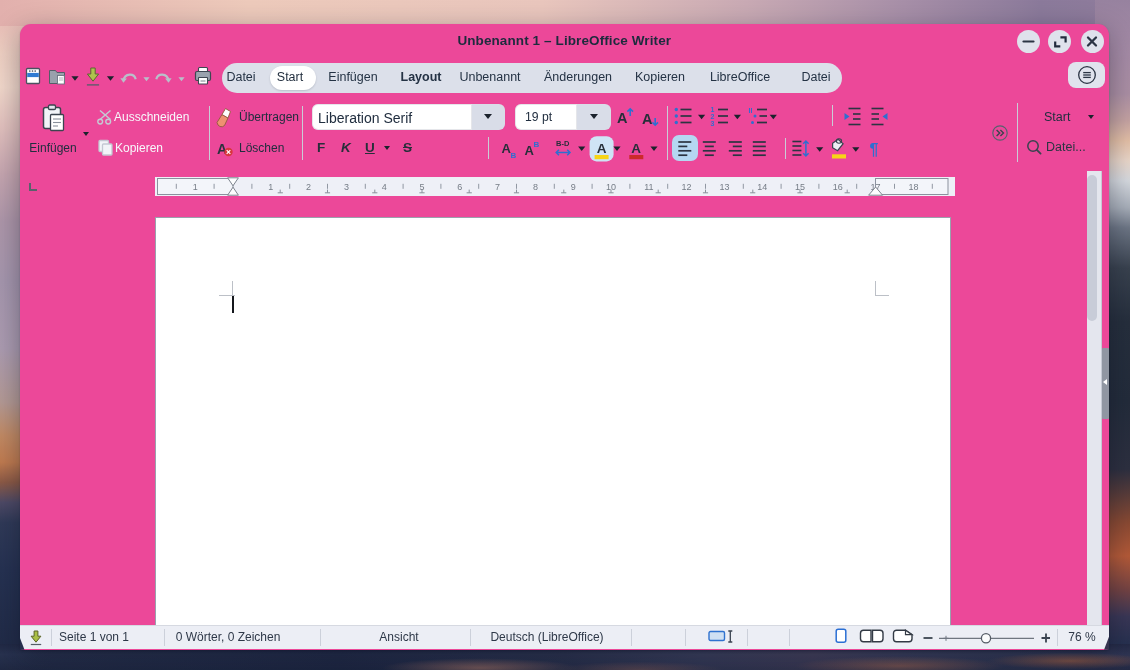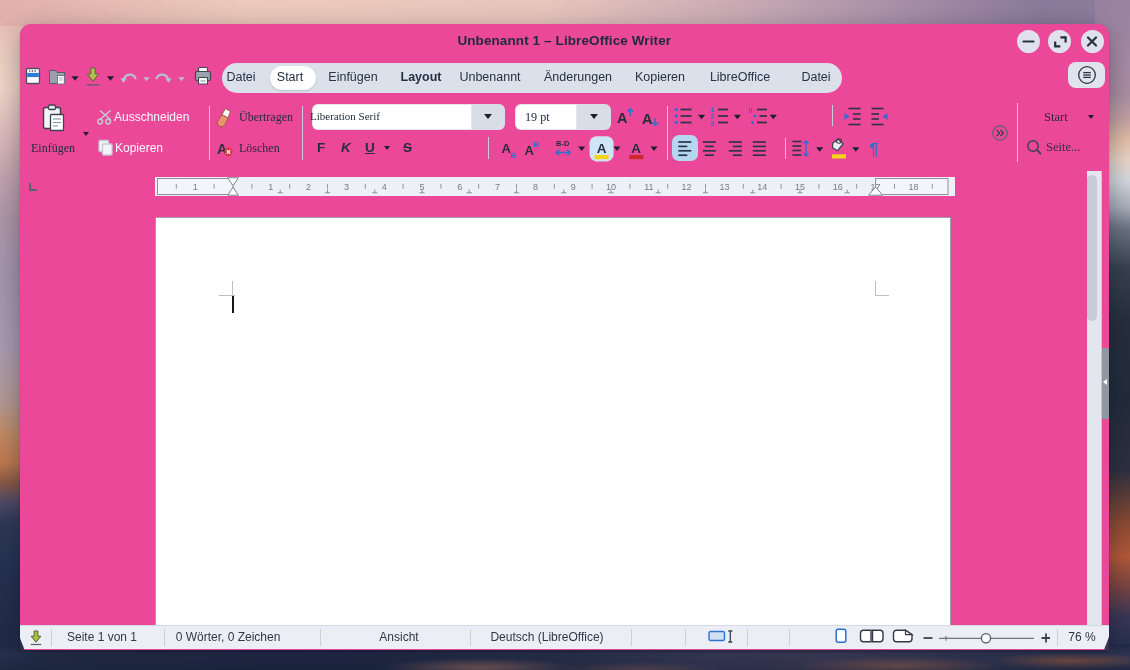--- a/index.html
+++ b/index.html
@@ -36,21 +36,21 @@
   
   #title { position:absolute; left:0; top:9px; width:100%; text-align:center;
     font-size:13.5px; font-weight:bold; color:#1d2b3d; letter-spacing:.1px; }
   .wbtn { position:absolute; top:6px; width:23px; height:23px; border-radius:50%; background:#dfe2ec; }
   
   #tabbar { position:absolute; left:202px; top:39.5px; width:620px; height:30px; border-radius:15px; background:#dce0ea; }
   #tabactive { position:absolute; left:249.5px; top:42.5px; width:46px; height:24px; border-radius:12px; background:#ffffff; box-shadow:0 1px 2px rgba(30,40,60,.18); }
   .tab { position:absolute; top:46.5px; width:90px; text-align:center; font-size:12.5px; color:#243244; }
   #burger { position:absolute; left:1048px; top:38.5px; width:37px; height:26px; border-radius:8px; background:#e0e3ed; }
   
-  .tl { position:absolute; font-size:12px; color:#212e3f; white-space:nowrap;font-family:Liberation Serif, serif; }
+  .tl { position:absolute; font-size:12px; color:#212e3f; white-space:nowrap; }
   .tld { position:absolute; font-size:12px; color:#f7f9fc; white-space:nowrap; }
   .vs { position:absolute; width:1px; background:#c9cdd7; }
   .dd { position:absolute; width:0; height:0; border-left:3.6px solid transparent; border-right:3.6px solid transparent; border-top:4.6px solid #1b222c; }
   .combo-w { position:absolute; height:26.5px; background:#ffffff; border-radius:6px 0 0 6px; box-shadow:inset 0 0 0 1px rgba(150,155,170,.25); }
   .combo-g { position:absolute; height:26.5px; background:#d9dde8; border-radius:0 6px 6px 0; }
   .fkus { position:absolute; font-size:13.5px; font-weight:bold; color:#272f3a; }
   
   #ruler { position:absolute; left:135px; top:153.5px; }
   
   #page { position:absolute; left:135px; top:193px; width:795.5px; height:408.5px; background:#ffffff; border:1px solid #9aa1ad; border-bottom:none; }
@@ -172,21 +172,21 @@
     <text x="3" y="47.5" font-family="Liberation Sans, sans-serif" font-size="14" font-weight="bold" fill="#2a323e">A</text>
     <circle cx="14.5" cy="46" r="4.2" fill="#d9363e"></circle>
     <path d="M12.7,44.2 l3.6,3.6 M16.3,44.2 l-3.6,3.6" stroke="#ffffff" stroke-width="1.2"></path>
   </svg>
   <div class="tl" style="left:219px; top:86.5px;">Übertragen</div>
   <div class="tl" style="left:219px; top:117.3px;">Löschen</div>
   <div class="vs" style="left:282px; top:82.5px; height:54px;"></div>
 
   <div class="combo-w" style="left:292px; top:80px; width:160px;"></div>
   <div class="combo-g" style="left:452px; top:80px; width:33px;"></div>
-  <div class="tl" style="left:290px; top:86.5px; font-size:11px;">Liberation Serif</div>
+  <div class="tl" style="left:298px; top:86.5px; font-size:14px;">Liberation Serif</div>
   <div class="dd" style="left:464.4px; top:90.5px; border-left-width:4.2px; border-right-width:4.2px; border-top-width:5.4px;"></div>
   <div class="combo-w" style="left:495px; top:80px; width:62px;"></div>
   <div class="combo-g" style="left:557px; top:80px; width:34px;"></div>
   <div class="tl" style="left:505px; top:86.5px; font-size:12.2px;">19 pt</div>
   <div class="dd" style="left:569.9px; top:90.5px; border-left-width:4.2px; border-right-width:4.2px; border-top-width:5.4px;"></div>
   <svg id="gaz" class="abs" style="left:594px; top:81px;" width="50" height="24" viewBox="0 0 50 24">
     <text x="3" y="17.5" font-family="Liberation Sans, sans-serif" font-size="14.5" font-weight="bold" fill="#272f3a">A</text>
     <path d="M16.2,11 v-7 M13.4,6.6 l2.8,-2.8 2.8,2.8" fill="none" stroke="#2e6fd0" stroke-width="1.6"></path>
     <text x="28" y="18.5" font-family="Liberation Sans, sans-serif" font-size="14.5" font-weight="bold" fill="#272f3a">A</text>
     <path d="M41.2,13 v7 M38.4,17.4 l2.8,2.8 2.8,-2.8" fill="none" stroke="#2e6fd0" stroke-width="1.6"></path>
@@ -310,21 +310,21 @@
       <polyline points="8.4,4.9 11.5,8 8.4,11.1"></polyline>
     </g>
   </svg>
   <div class="vs" style="left:997.2px; top:79.5px; height:59px;"></div>
   <div class="tl" style="left:1024px; top:86.8px; font-size:12.5px;">Start</div>
   <div class="dd" style="left:1068px; top:91px;"></div>
   <svg class="abs" style="left:1006px; top:115px;" width="17" height="17" viewBox="0 0 17 17">
     <circle cx="7" cy="7" r="5.2" fill="none" stroke="#3a4350" stroke-width="1.5"></circle>
     <line x1="10.8" y1="10.8" x2="14.6" y2="14.6" stroke="#3a4350" stroke-width="1.8" stroke-linecap="round"></line>
   </svg>
-  <div class="tl" style="left:1026px; top:116.9px; font-size:12.5px; color:#2a3542;">Seite...</div>
+  <div class="tl" style="left:1026px; top:116.9px; font-size:12.5px; color:#2a3542;">Datei...</div>
 
   <svg id="ruler" width="800" height="19" viewBox="0 0 800 19">
     <rect x="0" y="0" width="800" height="19" fill="#eef0f7"></rect>
     <rect x="2.5" y="1.5" width="75.5" height="16" fill="#f3f5fa" stroke="#8b919e" stroke-width="1"></rect>
     <rect x="720.5" y="1.5" width="72.5" height="16" fill="#f3f5fa" stroke="#8b919e" stroke-width="1"></rect>
     <g stroke="#868d98" stroke-width="0.9">
         <line x1="21.3" y1="6.8" x2="21.3" y2="11.8"></line>
         <line x1="59.1" y1="6.8" x2="59.1" y2="11.8"></line>
         <line x1="96.9" y1="6.8" x2="96.9" y2="11.8"></line>
         <line x1="134.7" y1="6.8" x2="134.7" y2="11.8"></line>
@@ -409,21 +409,21 @@
   </svg>
   <div class="ss" style="left:31px;"></div>
   <div class="ss" style="left:143.8px;"></div>
   <div class="ss" style="left:299.5px;"></div>
   <div class="ss" style="left:449.9px;"></div>
   <div class="ss" style="left:611.1px;"></div>
   <div class="ss" style="left:664.6px;"></div>
   <div class="ss" style="left:727.2px;"></div>
   <div class="ss" style="left:768.9px;"></div>
   <div class="ss" style="left:1036.7px;"></div>
-  <div class="st" style="left:34px; width:80px;margin-left:8px;">Seite 1 von 1</div>
+  <div class="st" style="left:34px; width:80px;">Seite 1 von 1</div>
   <div class="st" style="left:148px; width:120px;">0 Wörter, 0 Zeichen</div>
   <div class="st" style="left:339px; width:80px;">Ansicht</div>
   <div class="st" style="left:457px; width:140px;">Deutsch (LibreOffice)</div>
   <div class="st" style="left:1032px; width:60px;">76 %</div>
   <svg id="gsel" class="abs" style="left:688px; top:606.5px;" width="40" height="13" viewBox="0 0 40 13">
     <rect x="1" y="1.5" width="15.5" height="9" rx="1.5" fill="#cfe0f3" stroke="#2f72cf" stroke-width="1.4"></rect>
     <path d="M22.3,1 v11 M20.3,1 h4 M20.3,12 h4" fill="none" stroke="#3a4350" stroke-width="1.3"></path>
   </svg>
   <svg id="gpages" class="abs" style="left:814px; top:604.5px;" width="80" height="16" viewBox="0 0 80 16">
     <rect x="2.2" y="1.2" width="9.6" height="13" rx="2" fill="#ffffff" stroke="#2b6fd4" stroke-width="1.5"></rect>

